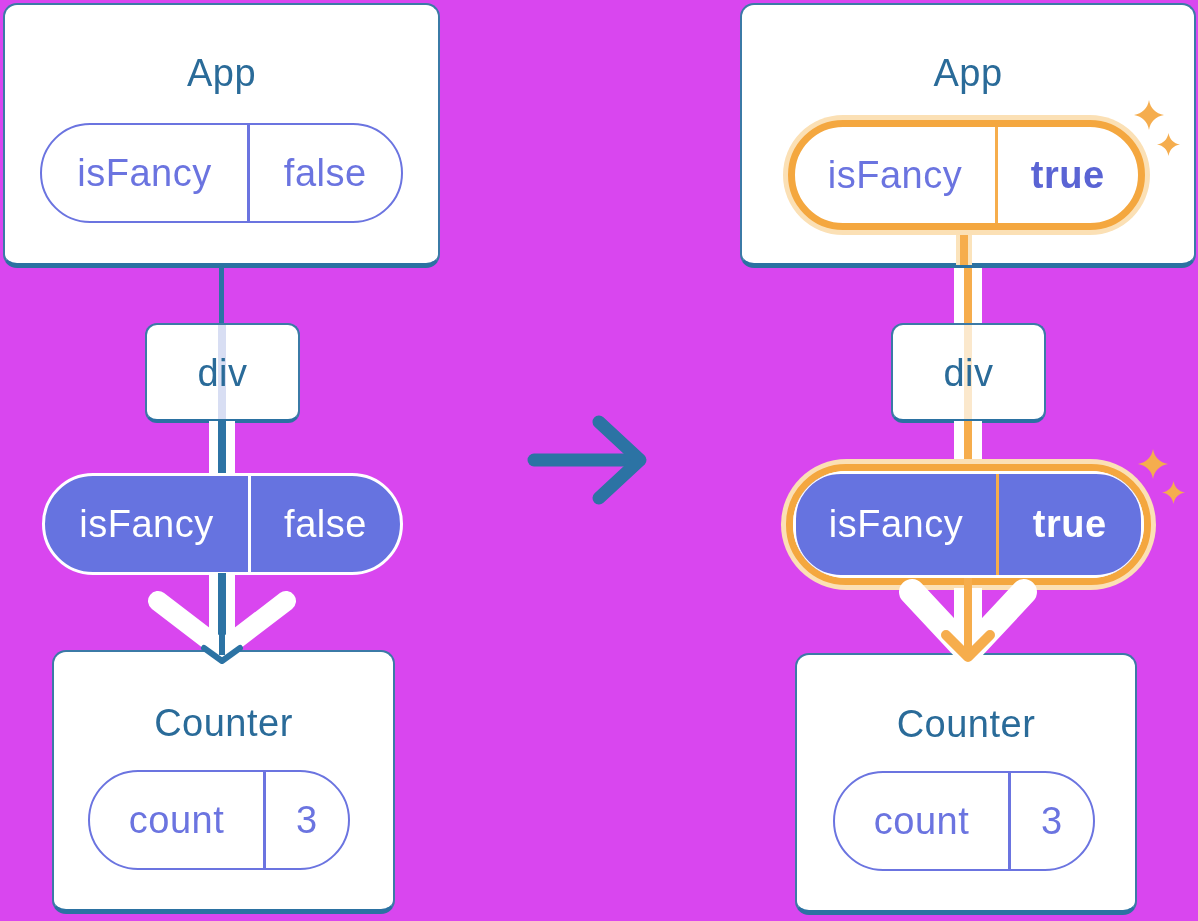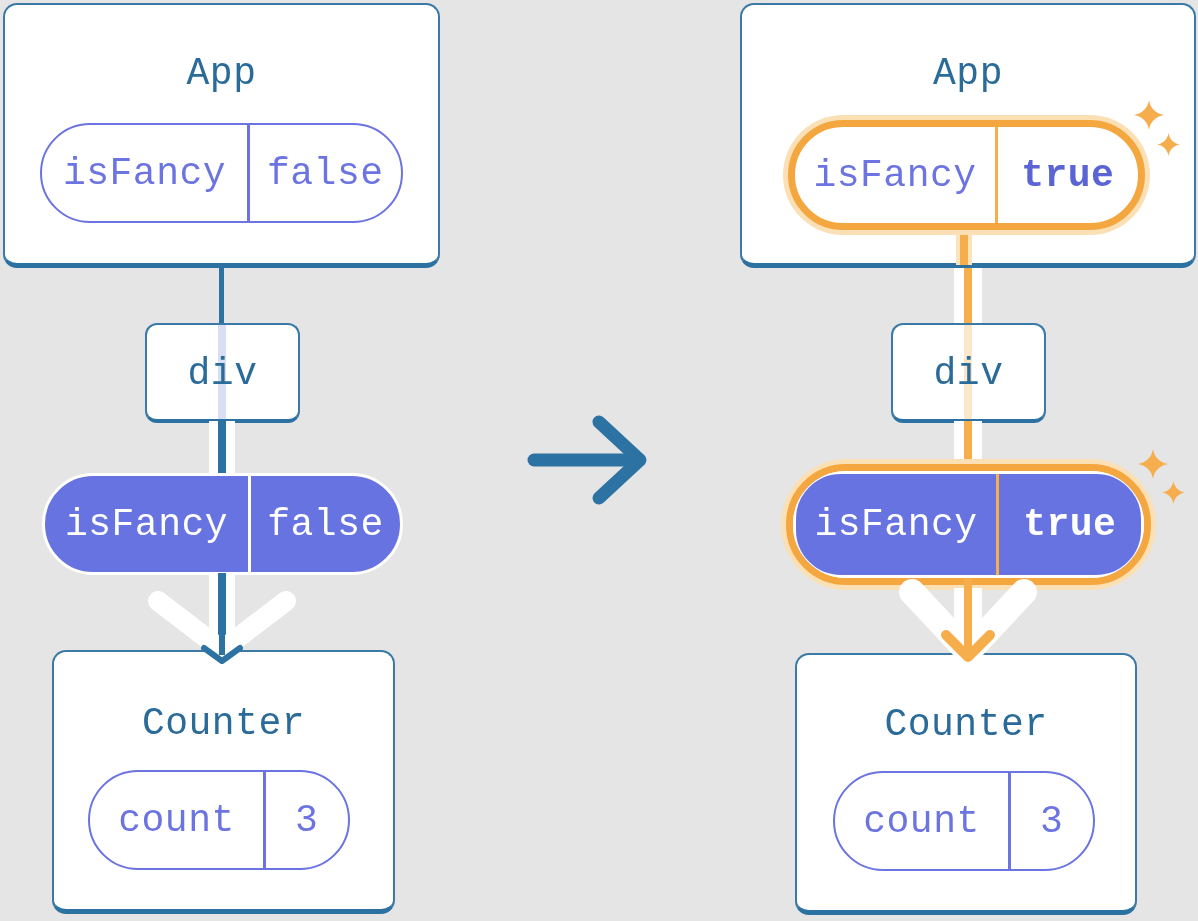--- a/index.html
+++ b/index.html
@@ -1,19 +1,19 @@
 <!DOCTYPE html>
 <html><head>
 <meta charset="utf-8">
 <style>
   html,body{margin:0;padding:0;}
   #stage{
     position:relative;width:1198px;height:921px;overflow:hidden;
-    background:#e5e5e5;
-    font-family:Liberation Mono, monospace;
+    background:#d946ef;
+    font-family:Liberation Sans, sans-serif;
     -webkit-font-smoothing:antialiased;
   }
   .card{
     position:absolute;background:#fff;box-sizing:border-box;
     border:2px solid #3b7aa6;border-bottom:5px solid #2b72a2;
     border-radius:14px;
   }
   .card.small{border-radius:12px;border-bottom-width:4px;}
   .ctitle{
     position:absolute;left:0;right:0;text-align:center;

